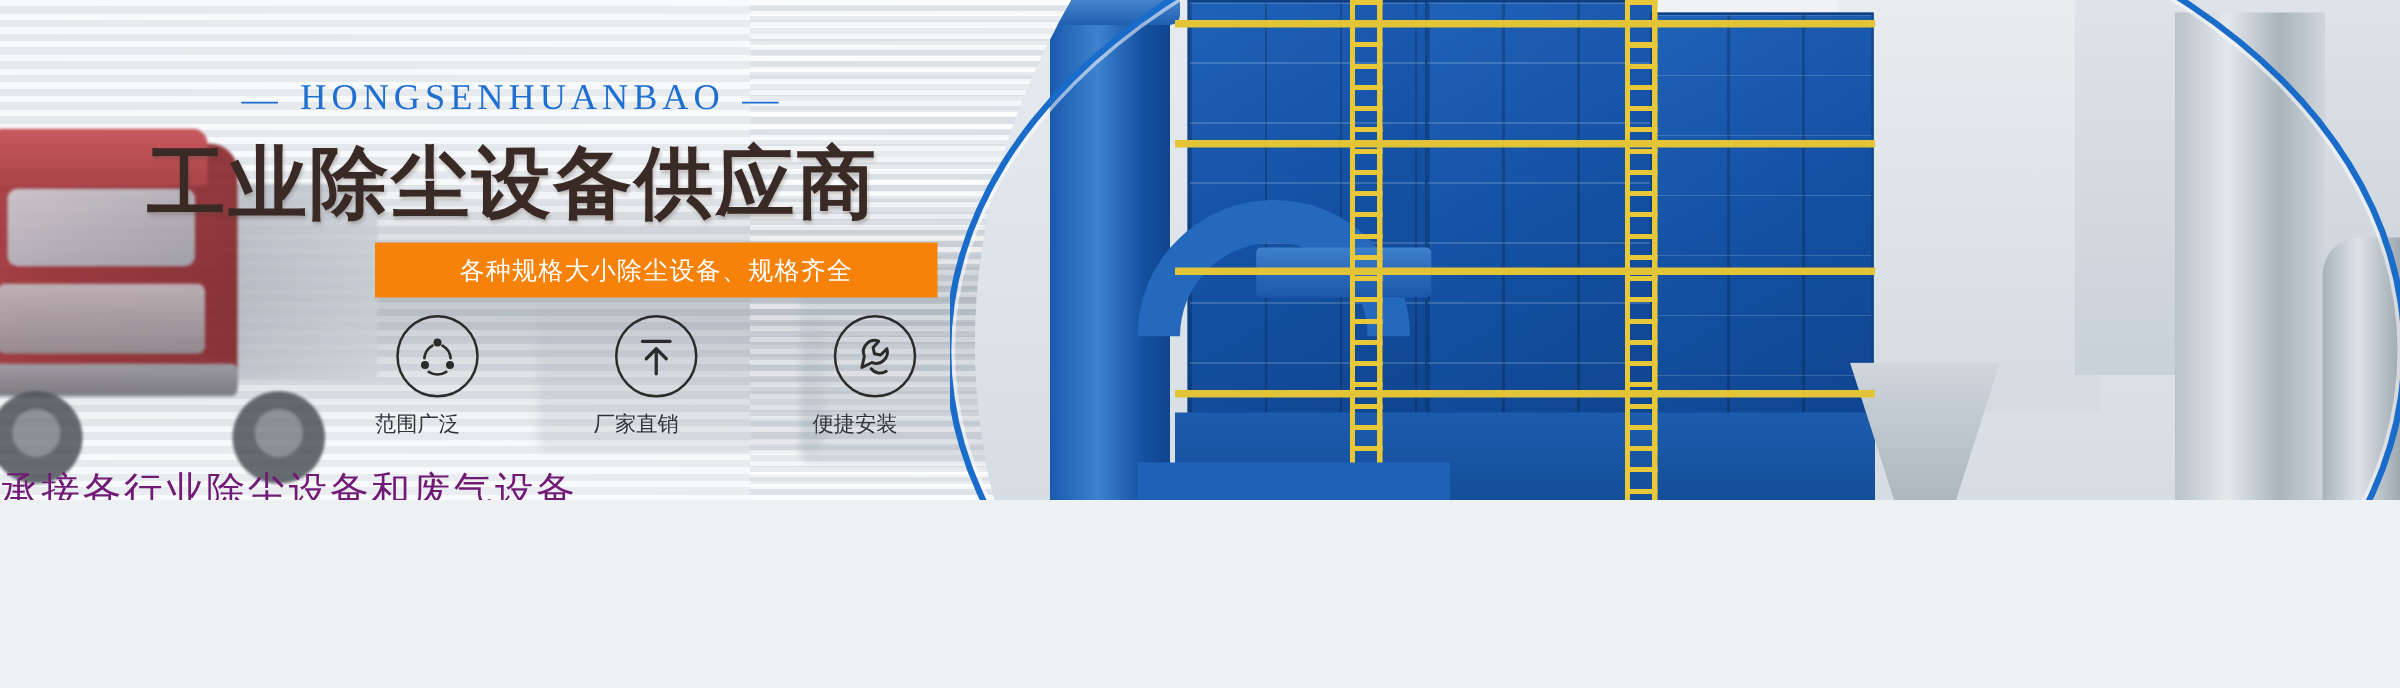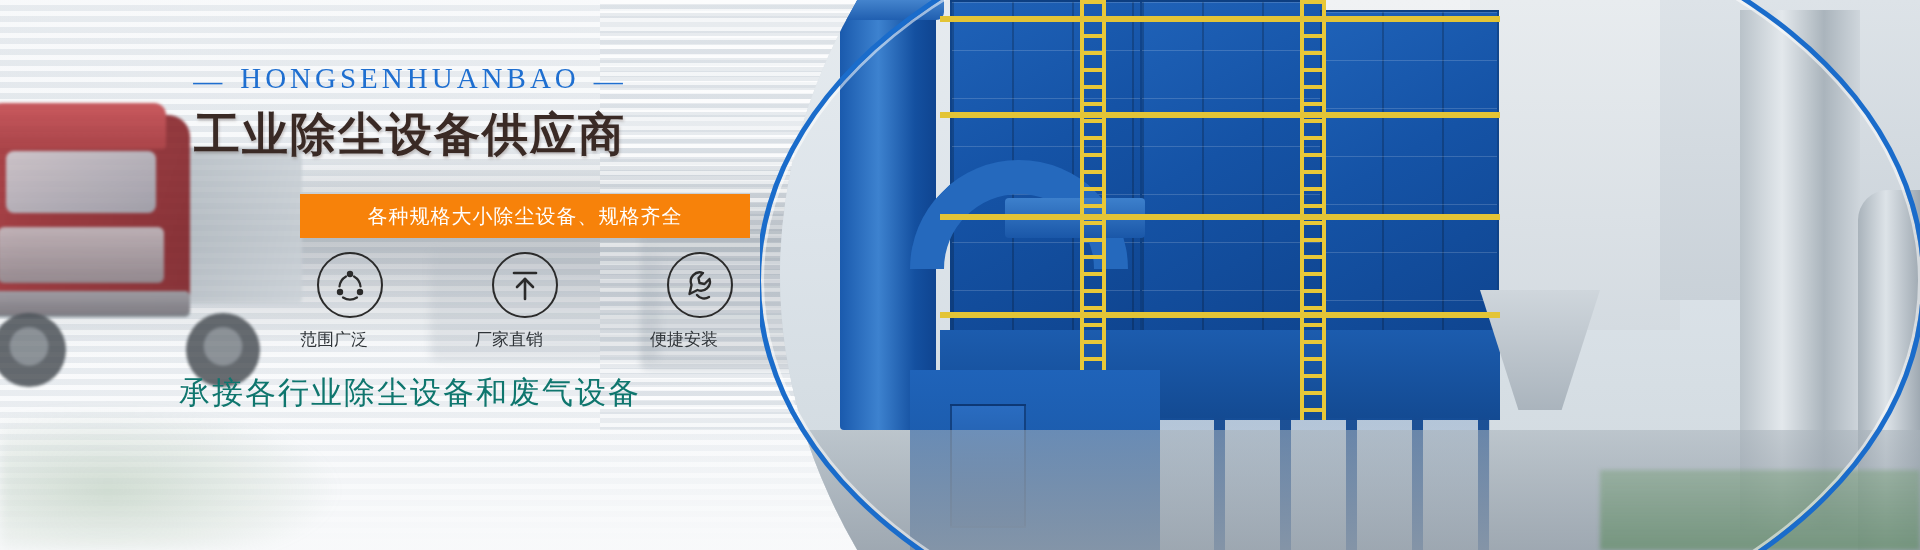--- a/index.html
+++ b/index.html
@@ -2,21 +2,21 @@
 <html><head>
 <meta charset="utf-8">
 <style>
   html,body{margin:0;padding:0;}
   body{
     width:1920px;height:550px;overflow:hidden;
     font-family:"Liberation Sans","DejaVu Sans",sans-serif;
     background:#eef1f4;
   }
   .banner{
-    position:relative;width:1920px;height:550px;overflow:hidden;
+    position:relative;width:1920px;height:400px;overflow:hidden;
     background:#e9edf1;
   }
 
   
   .photo-left{
     position:absolute;left:0;top:0;width:1100px;height:550px;
     background:
       
       linear-gradient(180deg,rgba(245,247,249,.55) 0%,rgba(238,242,246,.35) 45%,rgba(250,251,252,.75) 100%),
       
@@ -226,21 +226,21 @@
   .eyebrow{
     position:absolute;left:0;top:62px;width:820px;text-align:center;
     font-family:"Liberation Serif","DejaVu Serif",serif;
     font-size:29px;letter-spacing:4px;color:#1f6fd0;white-space:nowrap;
   }
   .eyebrow .dash{display:inline-block;vertical-align:middle;margin:0 14px;}
 
   .headline{
     position:absolute;left:0;top:104px;width:820px;text-align:center;
     font-family:"DejaVu Sans","Liberation Sans",sans-serif;
-    font-weight:bold;font-size:46px;letter-spacing:2px;
+    font-weight:bold;font-size:63px;letter-spacing:2px;
     color:#3a2a25;white-space:nowrap;
     text-shadow:1px 2px 3px rgba(90,70,62,.30);
   }
 
   .tagbar{
     position:absolute;left:300px;top:194px;width:450px;height:44px;
     background:#f7820a;display:flex;align-items:center;justify-content:center;
   }
   .tagbar span{
     font-family:"DejaVu Sans","Liberation Sans",sans-serif;
@@ -256,23 +256,23 @@
     width:62px;height:62px;margin:0 auto;border-radius:50%;
     border:2px solid #2b2b2b;position:relative;background:rgba(255,255,255,.06);
   }
   .f-label{
     margin-top:10px;font-family:"DejaVu Sans","Liberation Sans",sans-serif;
     font-size:17px;color:#2f3438;white-space:nowrap;
   }
   .f-circle svg{position:absolute;left:50%;top:50%;transform:translate(-50%,-50%);}
 
   .subline{
-    position:absolute;left:0;top:372px;width:820px;text-align:center;
+    position:absolute;left:0;top:372px;width:820px;
     font-family:"DejaVu Sans","Liberation Sans",sans-serif;
-    font-size:31px;color:#0f766e;letter-spacing:2px;white-space:nowrap;
+    font-size:31px;color:#701a75;letter-spacing:2px;white-space:nowrap;
   }
 </style>
 </head>
 <body>
 
 <div class="banner">
 
   <div class="photo-left">
     <div class="wh-shadow"></div>
     <div class="wall-panel"></div>

